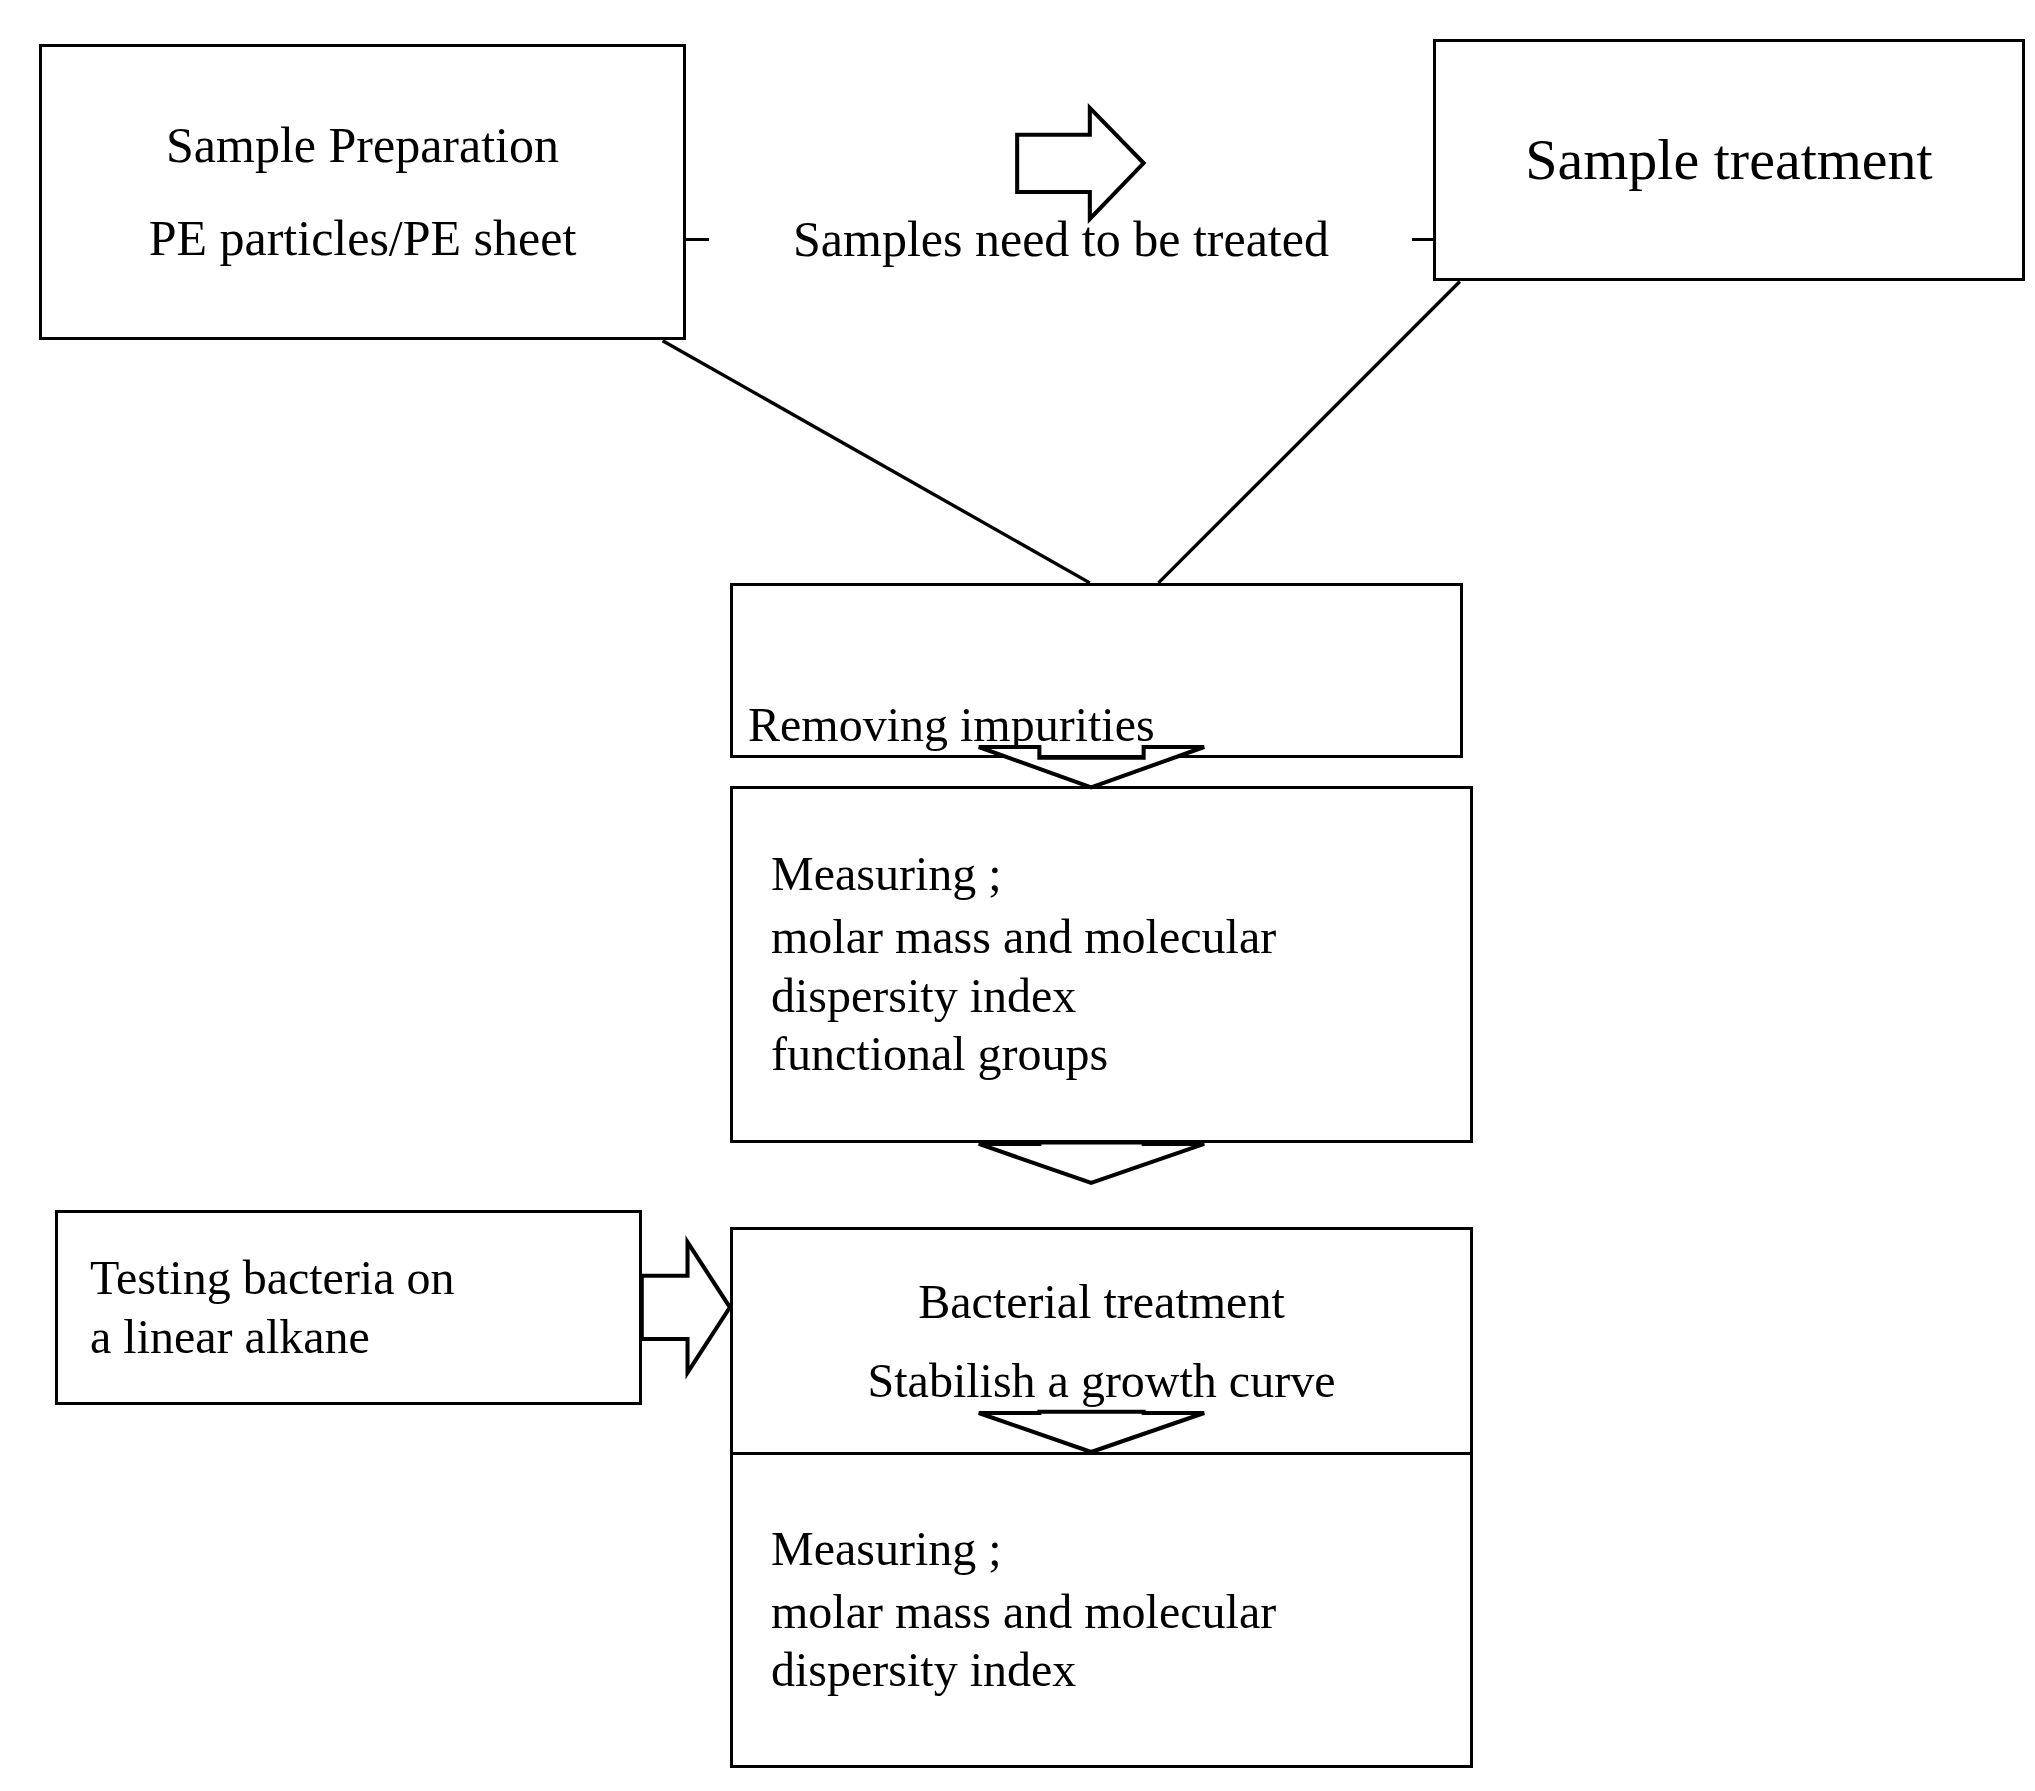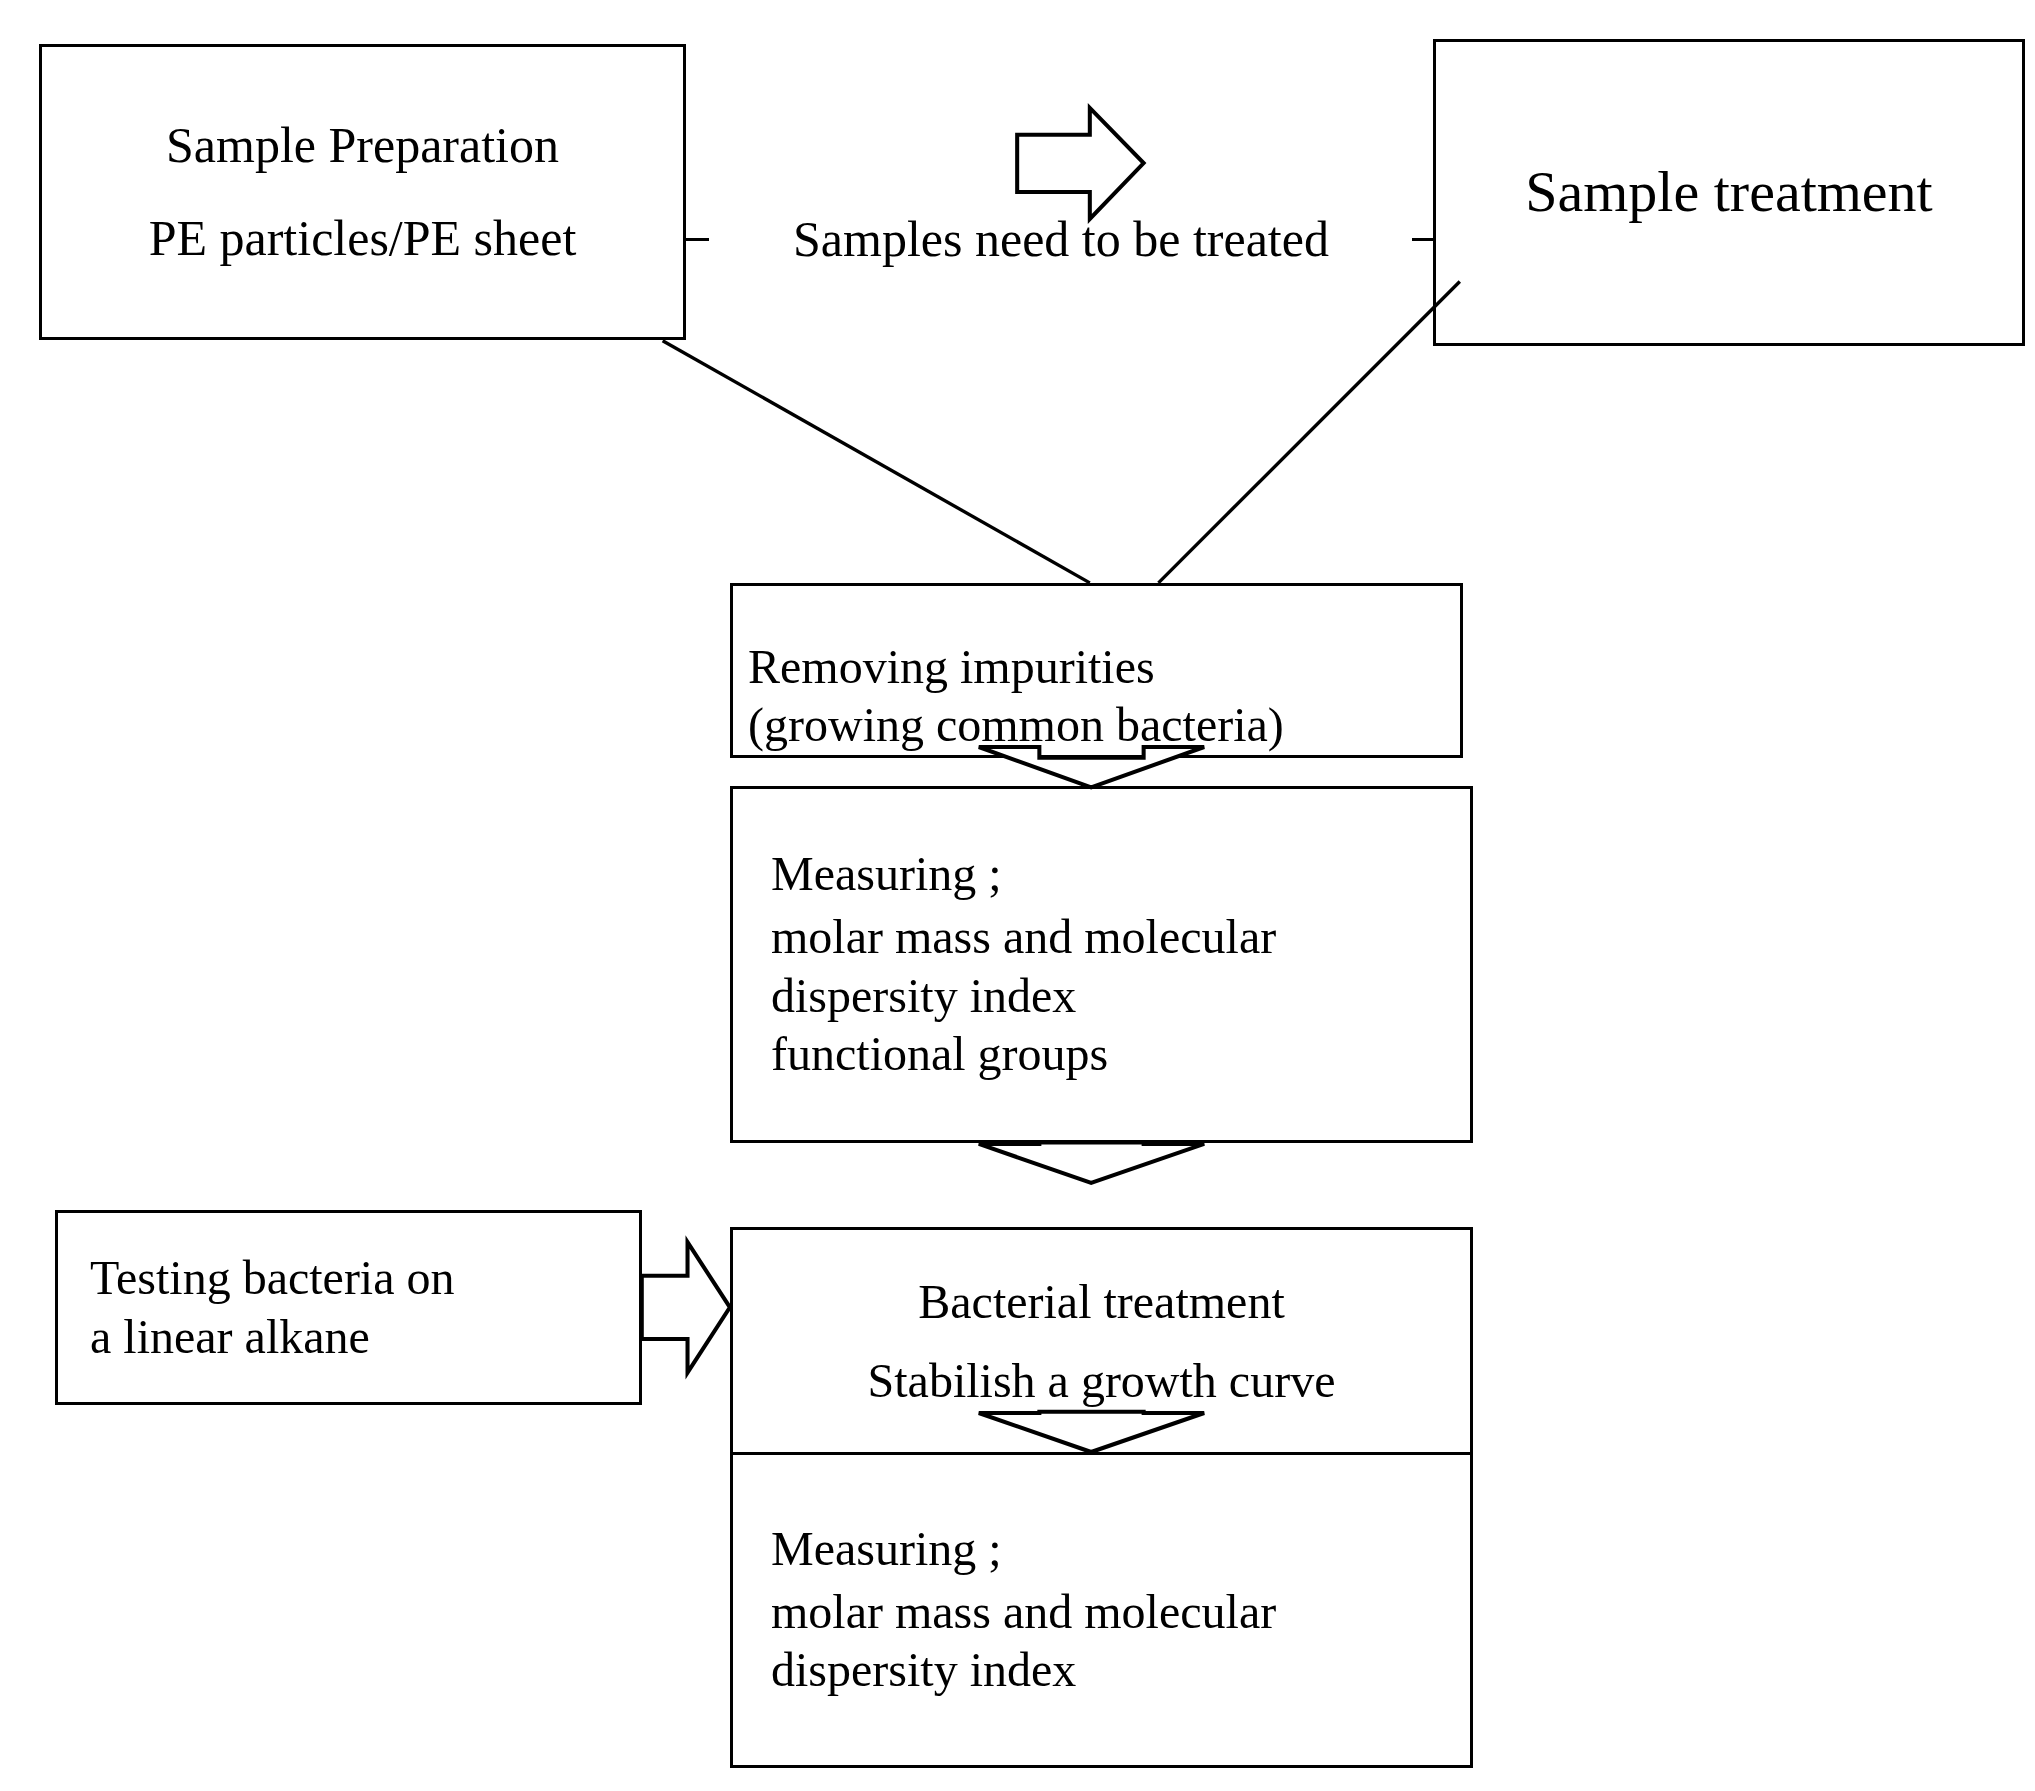--- a/index.html
+++ b/index.html
@@ -34,21 +34,21 @@
 
   
   #box-sample-preparation {
     left: 39px;  top: 44px;  width: 647px;  height: 296px;
     padding: 0 17.5px;
   }
   #box-sample-preparation .line { text-align: center; }
   #box-sample-preparation .line.l1 { margin-bottom: 32px; }
 
   #box-sample-treatment {
-    left: 1433px; top: 39px; width: 592px; height: 307px;
+    left: 1433px; top: 39px; width: 592px; height: 242px;
     padding: 0 32px;
   }
   #box-sample-treatment .line { text-align: center; font-size: 58px; }
 
   #box-removing-impurities {
     left: 730px; top: 583px; width: 733px; height: 175px;
     padding: 0 15px;
     justify-content: flex-end;
   }
   #box-removing-impurities .line { text-align: left; font-size: 48px; }
@@ -135,21 +135,20 @@
   <div class="box" id="box-sample-treatment">
     <div class="line l1">Sample treatment</div>
   </div>
 
   <div id="label-samples-need">Samples need to be treated</div>
   <div class="tick" id="tick-left"></div>
   <div class="tick" id="tick-right"></div>
 
   <div class="box" id="box-removing-impurities">
     <div class="line l1">Removing impurities</div>
-    <div class="line l2">(growing common bacteria)</div>
   </div>
 
   <div class="box" id="box-measuring-1">
     <div class="line l1">Measuring ;</div>
     <div class="line l2">molar mass and molecular</div>
     <div class="line l3">dispersity index</div>
     <div class="line l4">functional groups</div>
   </div>
 
   <div class="box" id="box-testing-bacteria">

